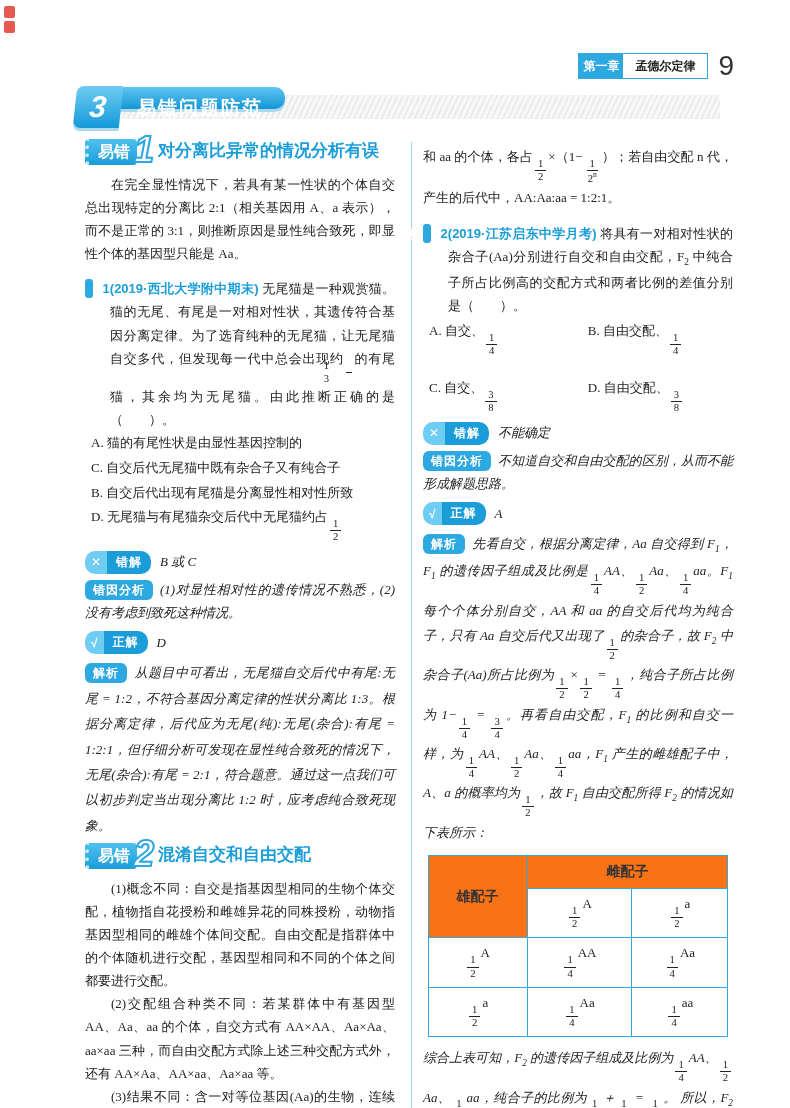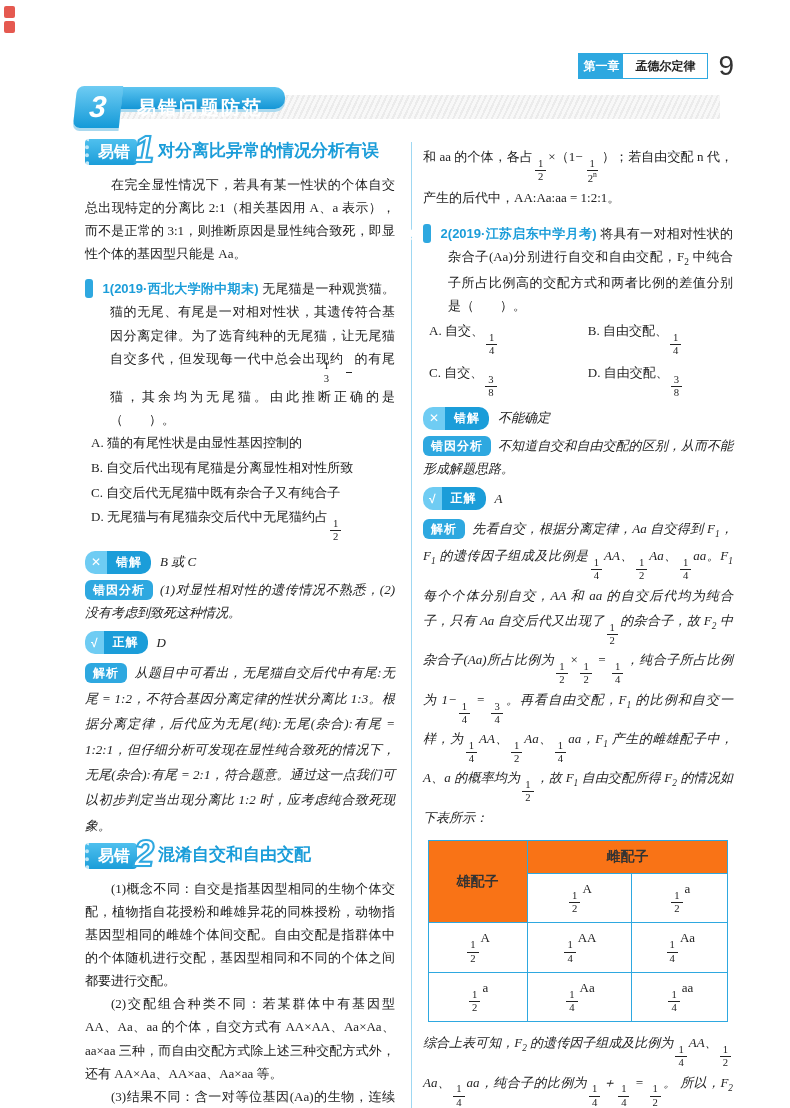--- a/index.html
+++ b/index.html
@@ -52,21 +52,21 @@
   .mh-title{font:bold 17px var(--sans);color:var(--blue-dark);padding-bottom:3px;}
 
   p{margin:0;}
   .para{text-indent:2em;line-height:1.78;text-align:justify;}
   .kai{font-style:italic;}
   .example{padding-left:25px;text-indent:-25px;line-height:1.78;text-align:justify;margin-top:12px;}
   .example-badge{display:inline-block;background:var(--blue);color:#fff;font:bold 13px/1 var(--sans);
                  padding:3px 4px;border-radius:3px;margin-right:6px;font-style:normal;}
   .example-source{color:var(--blue-dark);font-weight:bold;font-family:var(--sans);}
   .option{line-height:1.9;text-align:justify;padding-left:6px;}
-  .options-grid{display:grid;grid-template-columns:1.05fr 1fr;row-gap:4px;margin-top:2px;}
+  .options-grid{display:grid;grid-template-columns:1.05fr 1fr;row-gap:19px;margin-top:2px;}
 
   .ans-row{display:flex;align-items:center;gap:9px;margin:7px 0 4px;}
   .pill{display:inline-flex;align-items:stretch;border-radius:10px;overflow:hidden;
         font-family:var(--sans);font-size:12px;flex:none;}
   .pill .ico{background:#6fccf3;color:#fff;font-weight:bold;padding:3px 6px;display:flex;align-items:center;}
   .pill .lbl{background:var(--blue-dark);color:#fff;font-weight:bold;padding:3px 9px;display:flex;align-items:center;letter-spacing:1px;}
   .tag{display:inline-block;background:var(--blue);color:#fff;font:bold 12px/1 var(--sans);
        padding:4px 8px;border-radius:6px;flex:none;font-style:normal;letter-spacing:1px;}
   .ans-text{font-style:italic;}
   .cause-p{line-height:1.8;text-align:justify;margin:4px 0;}
@@ -128,22 +128,22 @@
         <span class="example-badge">例</span>
         <span class="example-source">1(2019·西北大学附中期末)</span>
         <span>无尾猫是一种观赏猫。猫的无尾、有尾是一对相对性状，其遗传符合基因分离定律。为了选育纯种的无尾猫，让无尾猫自交多代，但发现每一代中总会出现约<span class="frac">
               <span class="num">1</span>
               <span class="den">3</span>
             </span>的有尾猫，其余均为无尾猫。由此推断正确的是（　　）。</span>
       </p>
 
       <div>
         <div class="option">A. 猫的有尾性状是由显性基因控制的</div>
+        <div class="option">C. 自交后代无尾猫中既有杂合子又有纯合子</div>
         <div class="option">B. 自交后代出现有尾猫是分离显性相对性所致</div>
-        <div class="option">C. 自交后代无尾猫中既有杂合子又有纯合子</div>
         <div class="option">D. 无尾猫与有尾猫杂交后代中无尾猫约占<span class="frac">
               <span class="num">1</span>
               <span class="den">2</span>
             </span></div>
       </div>
 
       <div class="ans-row">
         <span class="pill">
           <span class="ico">✕</span>
           <span class="lbl">错解</span>

